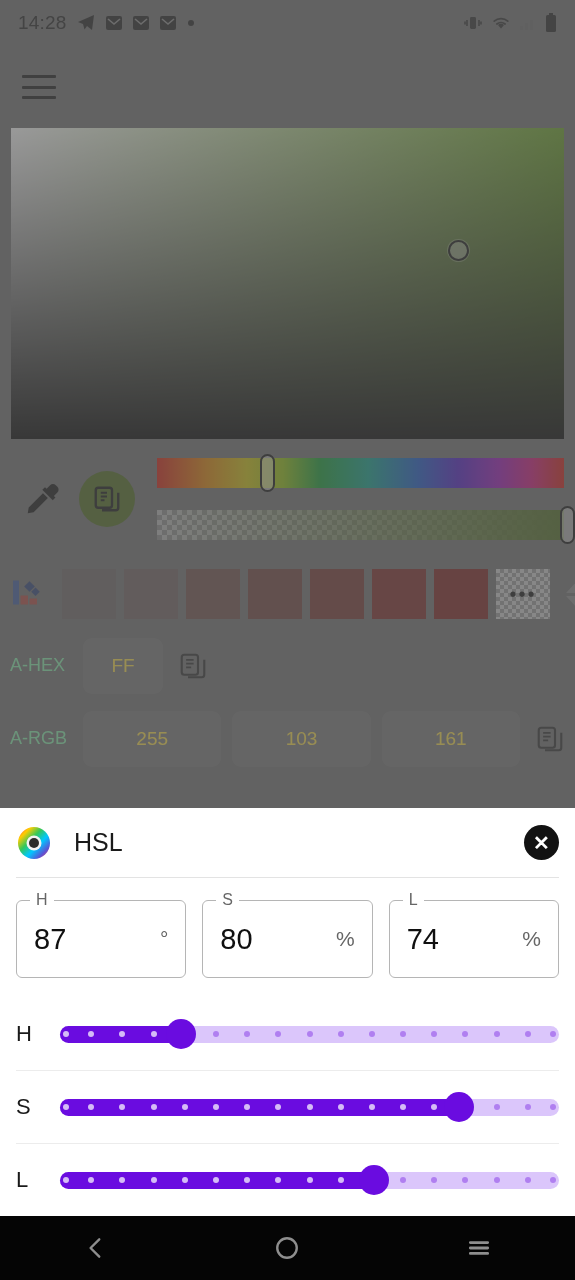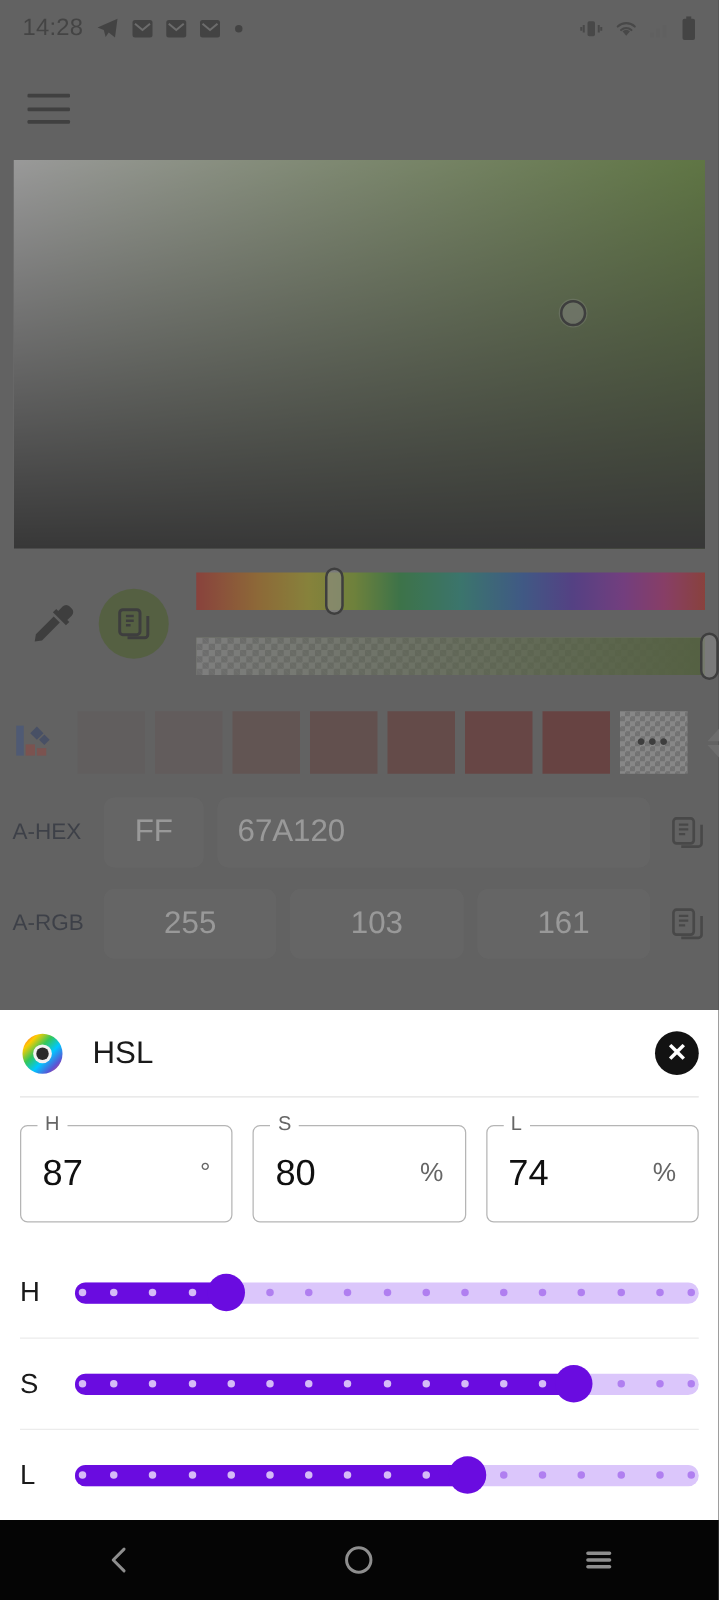--- a/index.html
+++ b/index.html
@@ -142,26 +142,26 @@
   .tri-up { width:0;height:0;border-left:11px solid transparent;border-right:11px solid transparent;border-bottom:12px solid #8c8c8c; }
   .tri-dn { width:0;height:0;border-left:11px solid transparent;border-right:11px solid transparent;border-top:12px solid #8c8c8c; }
 
   
   .val-row {
     position: relative; z-index: 2;
     display: flex; align-items: center;
     padding: 0 10px; gap: 11px;
     height: 73px;
   }
-  .val-label { width: 62px; font-size: 18px; color: #0f172a; flex: none; }
+  .val-label { width: 62px; font-size: 18px; color: #86efac; flex: none; }
   .field {
     height: 56px; border-radius: 9px;
     background: rgba(125,125,125,.72);
     display: flex; align-items: center;
-    padding: 0 16px; font-size: 25px; color: #ffffff;
+    padding: 0 16px; font-size: 19px; color: #fde047;
   }
   .field.small { width: 80px; justify-content:center; }
   .field.grow { flex: 1; }
   .field.quarter { flex: 1; justify-content:center; }
   .copy-ico { width: 30px; height: 30px; flex: none; margin-left: 4px; }
 
   
   .sheet {
     position: absolute; left: 0; right: 0; bottom: 64px; top: 808px;
     background: #ffffff;
@@ -337,21 +337,20 @@
       <div class="sort-arrows">
         <div class="tri-up"></div>
         <div class="tri-dn"></div>
       </div>
     </div>
 
     <div id="valueRows">
         <div class="val-row">
           <div class="val-label">A-HEX</div>
           <div class="field small">FF</div>
-          <div class="field grow">67A120</div>
           <svg class="copy-ico" viewBox="0 0 24 24">
             <rect x="3" y="3" width="13" height="16" rx="2" fill="none" stroke="#2b2b2b" stroke-width="1.7"></rect>
             <path d="M6.5 7h6M6.5 10h6M6.5 13h4" stroke="#2b2b2b" stroke-width="1.4"></path>
             <path d="M8 21h11a2 2 0 002-2V7" fill="none" stroke="#2b2b2b" stroke-width="1.7"></path>
           </svg>
         </div>
         <div class="val-row">
           <div class="val-label">A-RGB</div>
           <div class="field quarter">255</div>
           <div class="field quarter">103</div>

